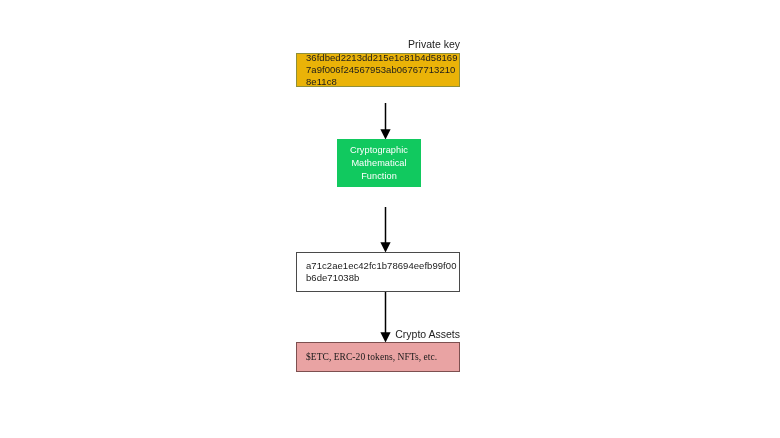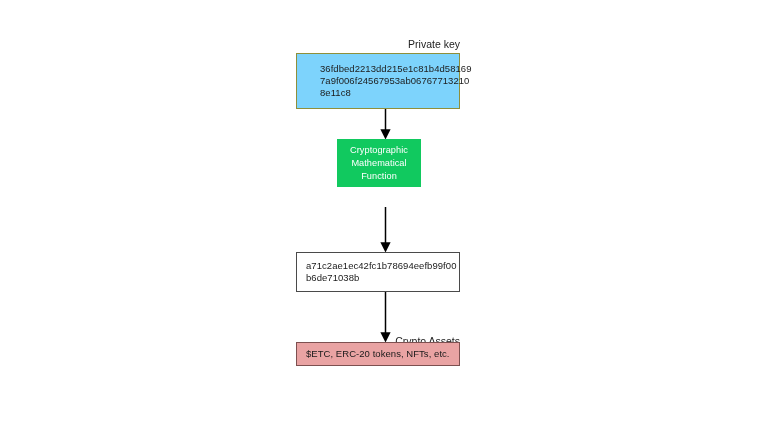--- a/index.html
+++ b/index.html
@@ -46,24 +46,24 @@
     color: #222222;
     text-align: right;
     white-space: nowrap;
   }
 
   
   #private-key-box {
     left: 296px;
     top: 53px;
     width: 164px;
-    height: 56px;
-    background: #7dd3fc;
+    height: 34px;
+    background: #eab308;
     border: 1.1px solid #8f8f3a;
-    padding: 0 23px;
+    padding: 0 9px;
   }
   #private-key-box .node-text {
     color: #1c1c1c;
   }
   #private-key-label {
     left: 330px;
     top: 38px;
     width: 130px;
   }
 
@@ -97,30 +97,30 @@
     left: 340px;
     top: 239px;
     width: 120px;
   }
 
   
   #crypto-assets-box {
     left: 296px;
     top: 342px;
     width: 164px;
-    height: 24px;
+    height: 30px;
     background: #e9a3a3;
     border: 1.1px solid #7d5050;
     padding: 0 9px;
+    font-family: Liberation Serif, serif;
   }
   #crypto-assets-label {
     left: 330px;
     top: 328px;
     width: 130px;
-    margin-top: 7px;
   }
 
   
   .arrow {
     position: absolute;
     left: 0;
     top: 0;
     width: 780px;
     height: 438px;
     pointer-events: none;

